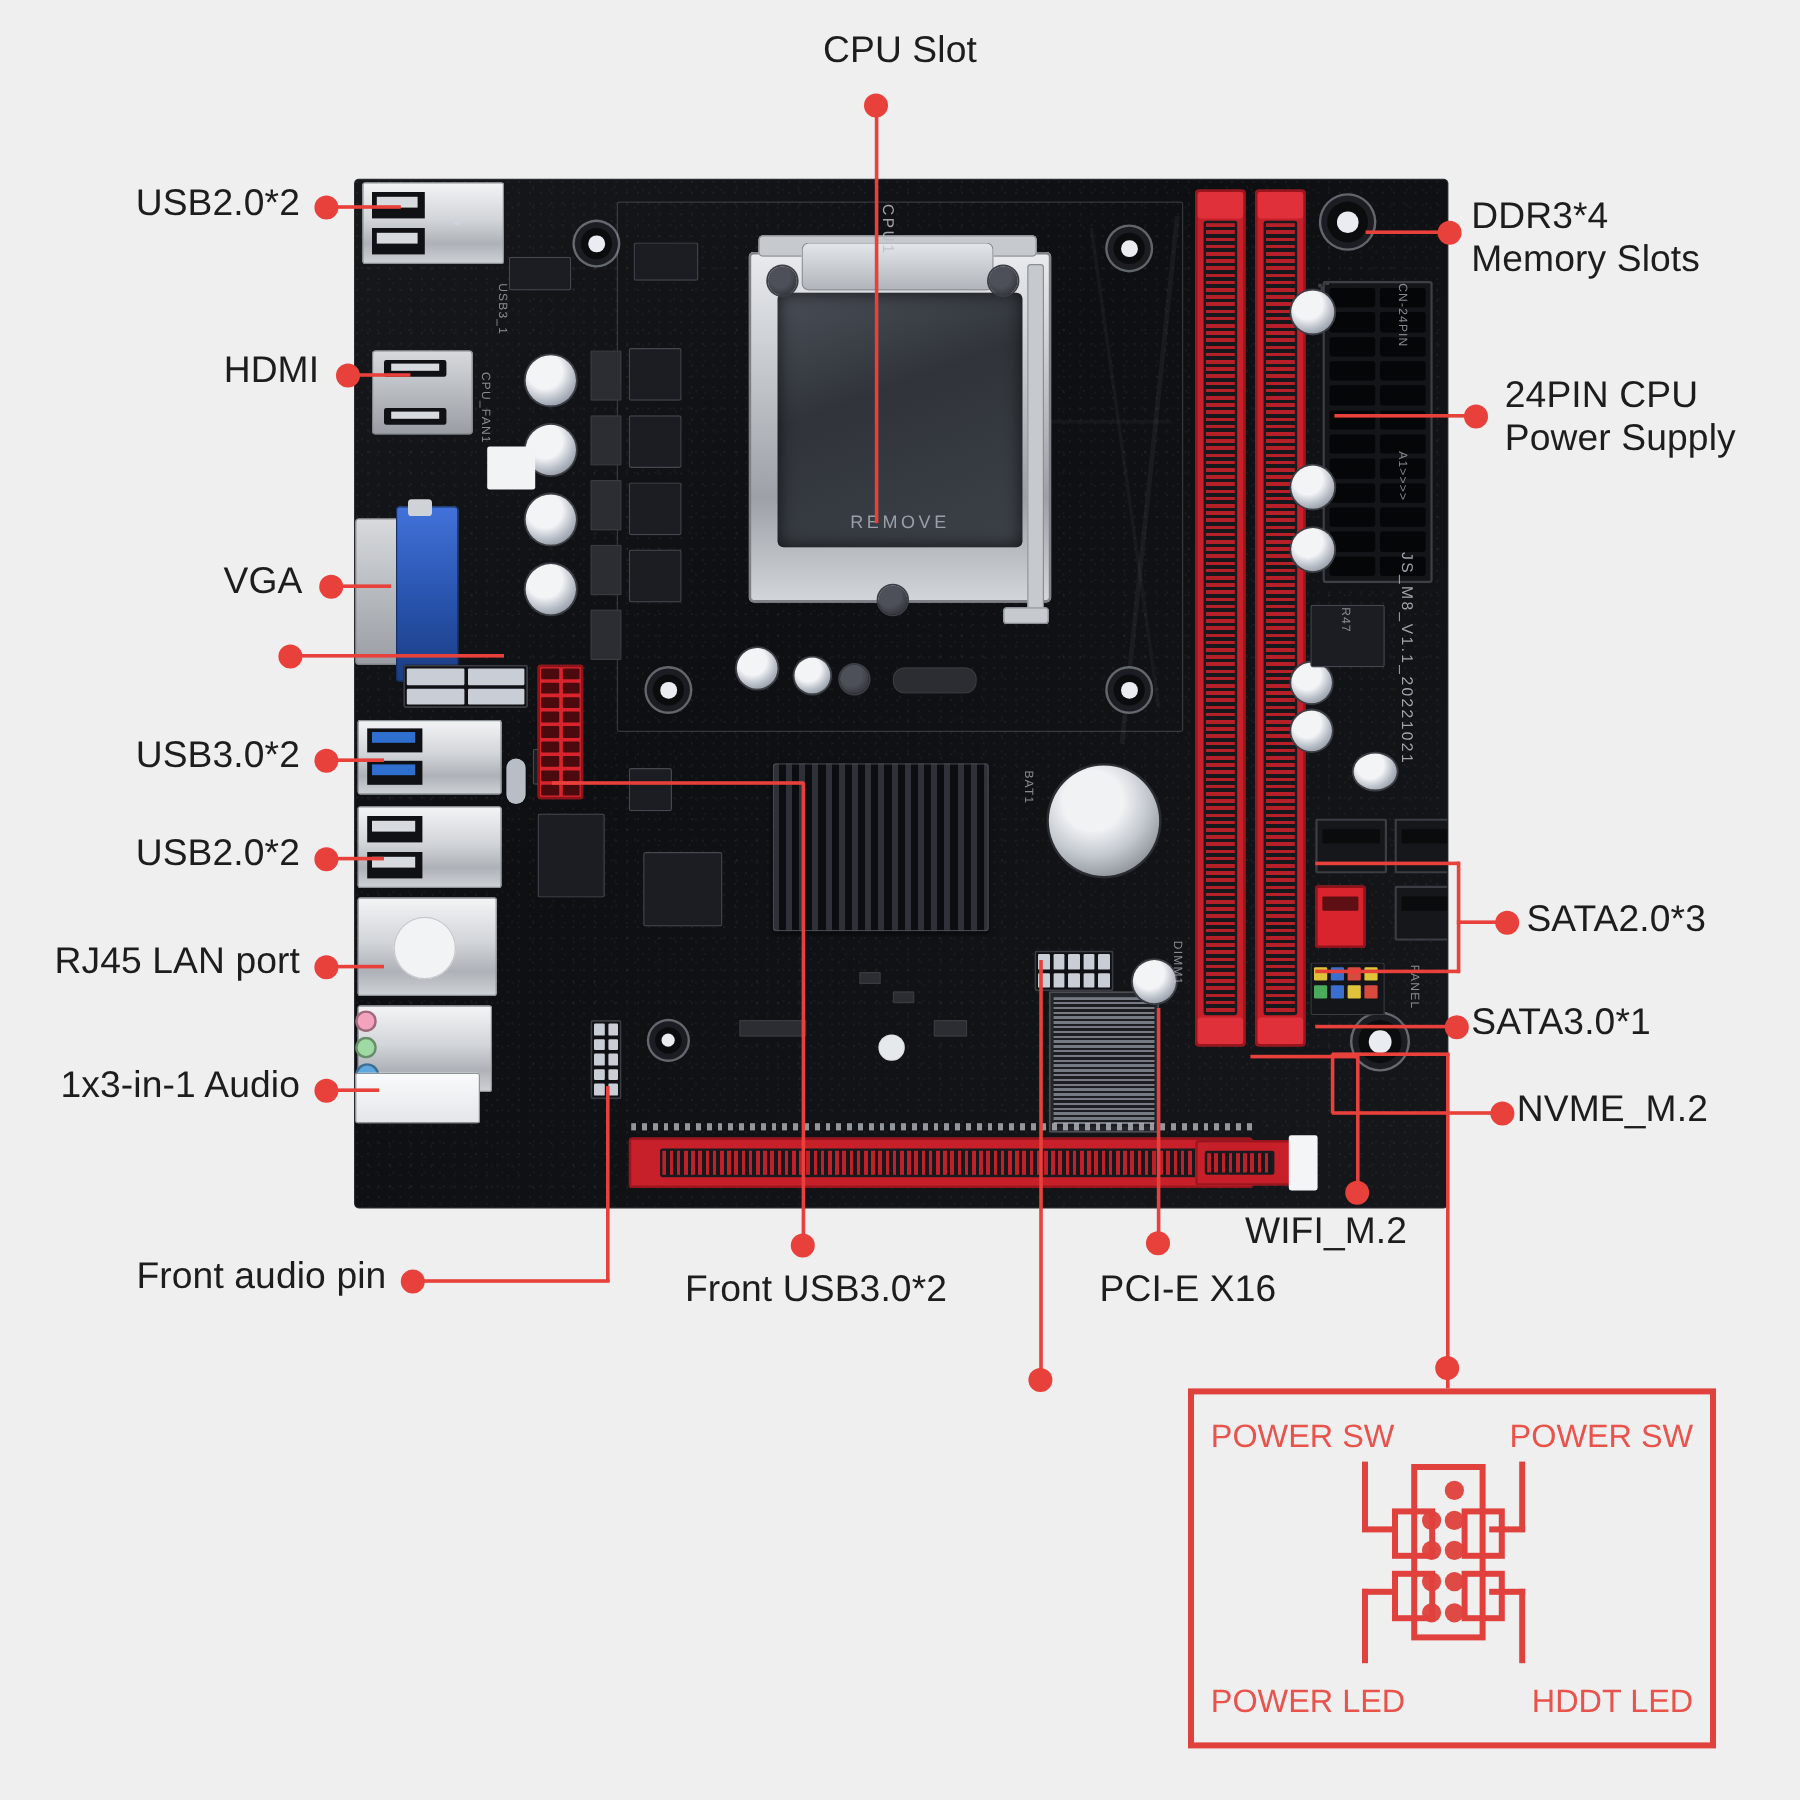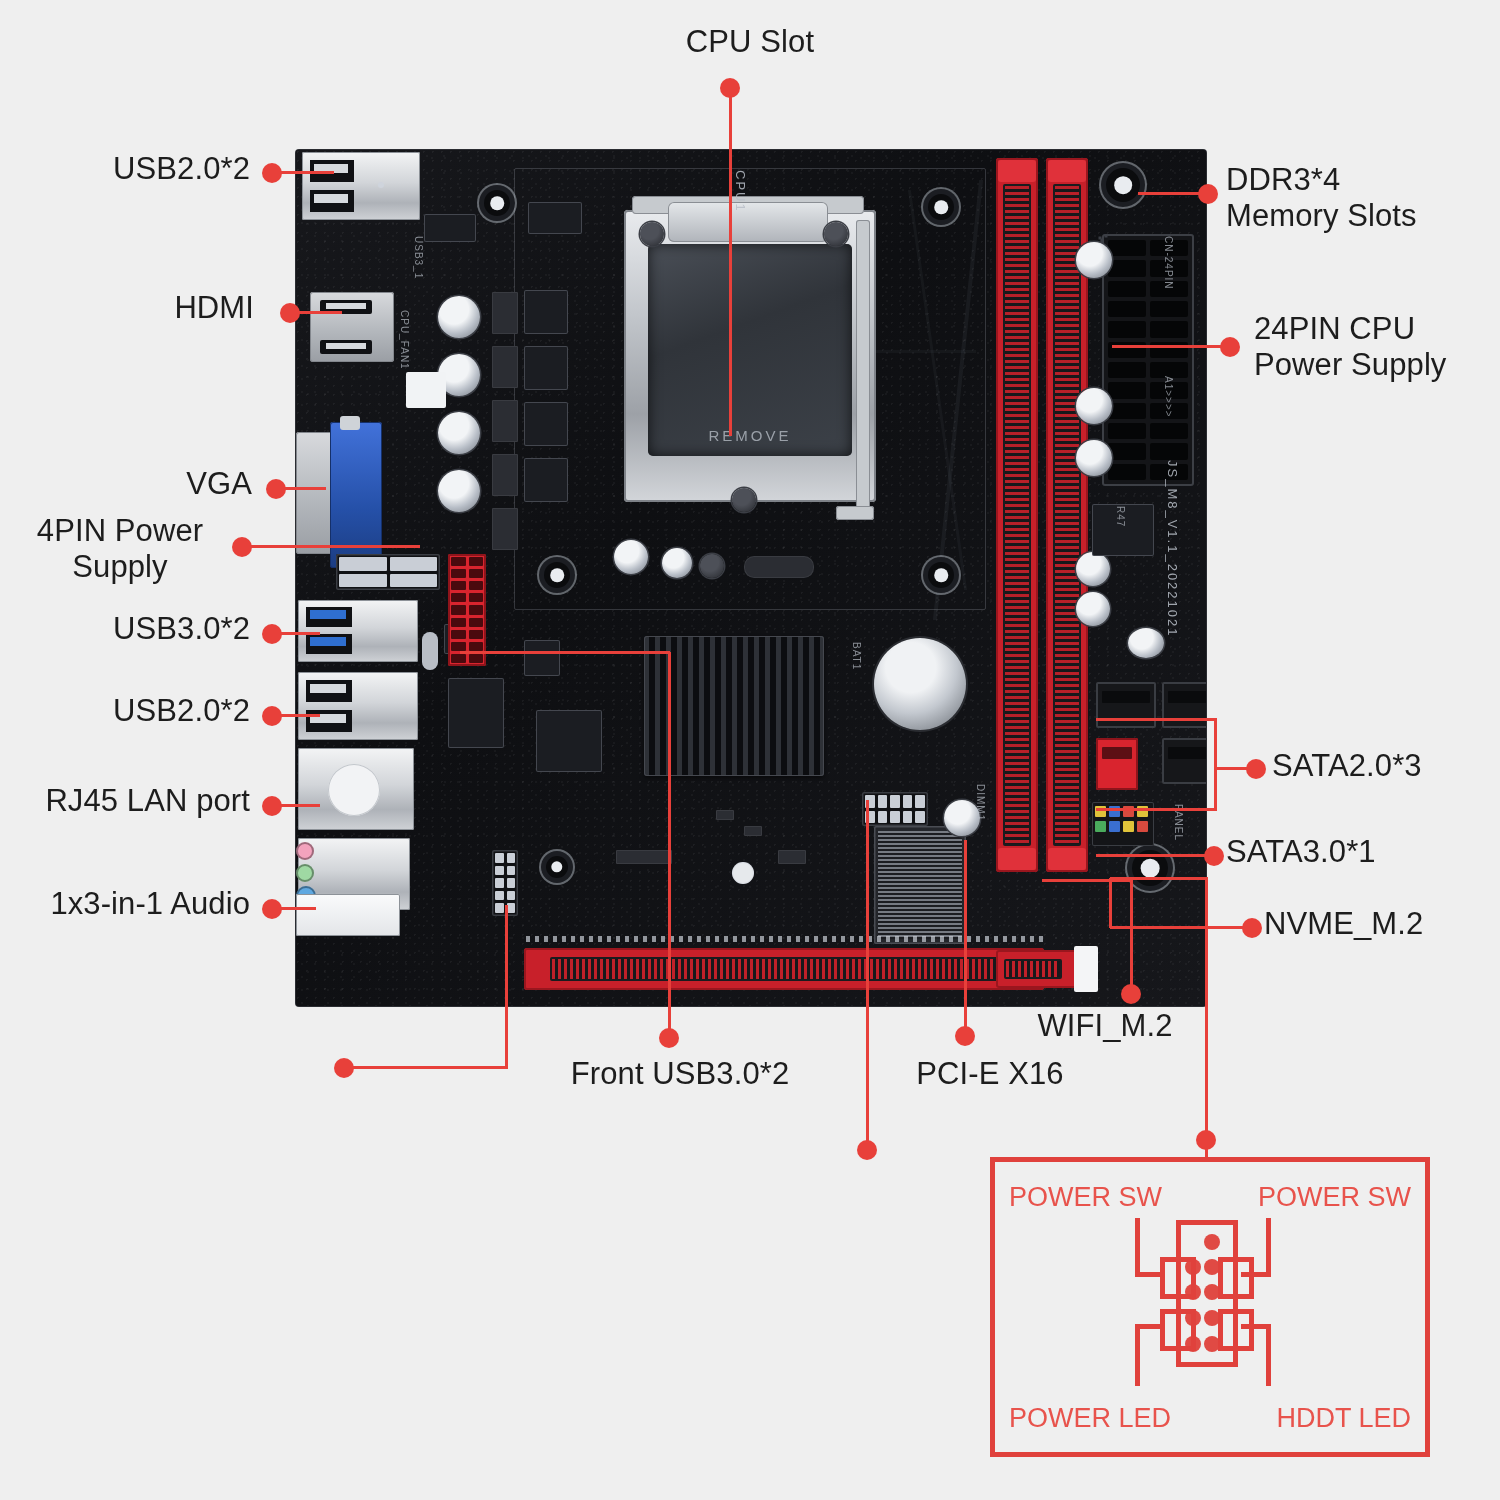--- a/index.html
+++ b/index.html
@@ -446,49 +446,48 @@
   </div>
 
   <div class="lbl c" style="left:610px;top:24px;width:280px;">CPU Slot</div>
   <div class="ln lnv" style="left:729px;top:96px;height:340px;"></div>
   <div class="dot" style="left:720px;top:78px;"></div>
 
   <div class="lbl r" style="left:20px;top:151px;width:230px;">USB2.0*2</div>
   <div class="ln lnh" style="left:272px;top:171px;width:62px;"></div>
   <div class="dot" style="left:262px;top:163px;"></div>
 
-  <div class="lbl r" style="left:8px;top:290px;width:246px;">HDMI</div>
+  <div class="lbl r" style="left:20px;top:290px;width:246px;">HDMI</div>
   <div class="ln lnh" style="left:290px;top:311px;width:52px;"></div>
   <div class="dot" style="left:280px;top:303px;"></div>
 
   <div class="lbl r" style="left:20px;top:466px;width:232px;">VGA</div>
   <div class="ln lnh" style="left:276px;top:487px;width:50px;"></div>
   <div class="dot" style="left:266px;top:479px;"></div>
 
-  <div class="lbl c" style="left:14px;top:513px;width:212px;">4PIN Power
-Supply</div>
   <div class="ln lnh" style="left:242px;top:545px;width:178px;"></div>
   <div class="dot" style="left:232px;top:537px;"></div>
 
   <div class="lbl r" style="left:20px;top:611px;width:230px;">USB3.0*2</div>
   <div class="ln lnh" style="left:272px;top:632px;width:48px;"></div>
   <div class="dot" style="left:262px;top:624px;"></div>
 
   <div class="lbl r" style="left:20px;top:693px;width:230px;">USB2.0*2</div>
   <div class="ln lnh" style="left:272px;top:714px;width:48px;"></div>
   <div class="dot" style="left:262px;top:706px;"></div>
 
   <div class="lbl r" style="left:14px;top:783px;width:236px;">RJ45 LAN port</div>
   <div class="ln lnh" style="left:272px;top:804px;width:48px;"></div>
   <div class="dot" style="left:262px;top:796px;"></div>
 
   <div class="lbl r" style="left:14px;top:886px;width:236px;">1x3-in-1 Audio</div>
   <div class="ln lnh" style="left:272px;top:907px;width:44px;"></div>
   <div class="dot" style="left:262px;top:899px;"></div>
 
+  <div class="lbl r" style="left:20px;top:1045px;width:302px;">Front audio pin</div>
   <div class="ln lnh" style="left:344px;top:1066px;width:164px;"></div>
   <div class="ln lnv" style="left:505px;top:905px;height:163px;"></div>
   <div class="dot" style="left:334px;top:1058px;"></div>
 
   <div class="lbl c" style="left:530px;top:1056px;width:300px;">Front USB3.0*2</div>
   <div class="ln lnv" style="left:668px;top:652px;height:388px;"></div>
   <div class="ln lnh" style="left:460px;top:651px;width:210px;"></div>
   <div class="dot" style="left:659px;top:1028px;"></div>
 
   <div class="ln lnv" style="left:866px;top:800px;height:352px;"></div>

